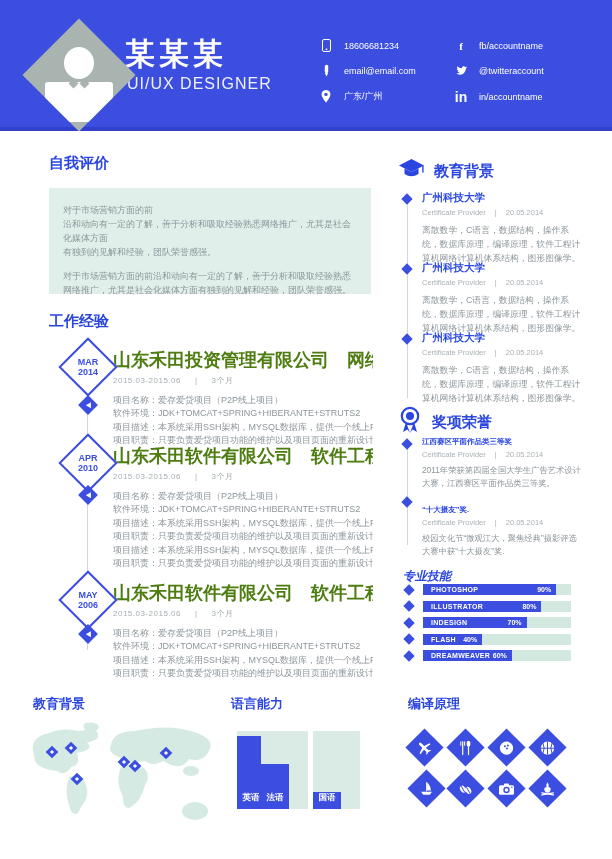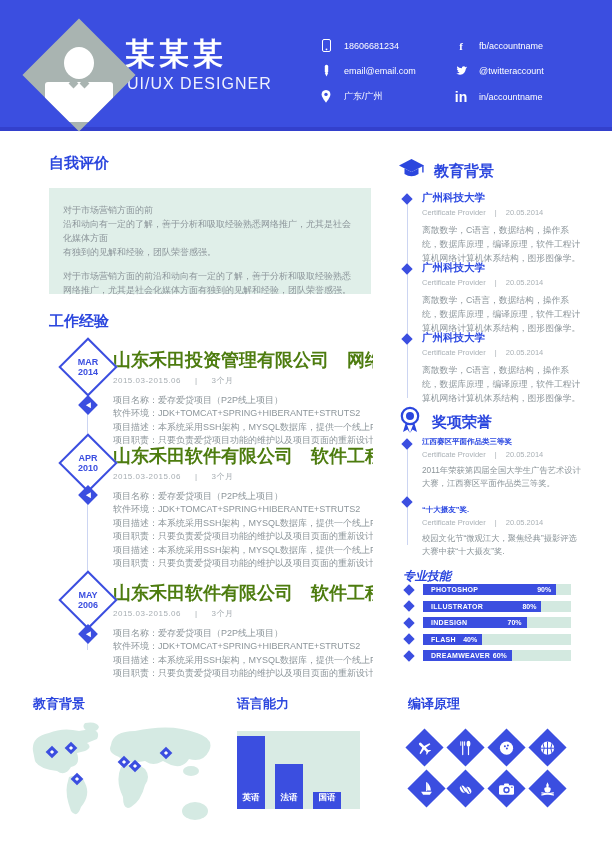--- a/index.html
+++ b/index.html
@@ -408,27 +408,27 @@
               <rect x="-1.5" y="-1.5" width="3" height="3" fill="#fff"></rect>
             </g>
           <g transform="translate(143,34) rotate(45)">
               <rect x="-4.5" y="-4.5" width="9" height="9" fill="#3b4ee0"></rect>
               <rect x="-1.5" y="-1.5" width="3" height="3" fill="#fff"></rect>
             </g>
         </g>
       </svg>
     </div>
 
-    <div class="sec-title b-title" style="left:237px;top:0;">语言能力</div>
+    <div class="sec-title b-title" style="left:231px;top:0;">语言能力</div>
     <div class="langs">
       <div class="lang-bar" style="left:0;">
         <div class="lang-fill" style="height: 94%;"></div>
         <div class="lang-label">英语</div>
       </div>
-      <div class="lang-bar" style="left:38px;">
+      <div class="lang-bar" style="left:24px;">
         <div class="lang-fill" style="height: 58%;"></div>
         <div class="lang-label">法语</div>
       </div>
       <div class="lang-bar" style="left:76px;">
         <div class="lang-fill" style="height: 22%;"></div>
         <div class="lang-label">国语</div>
       </div>
     </div>
 
     <div class="sec-title b-title" style="left:408px;top:0;">编译原理</div>

